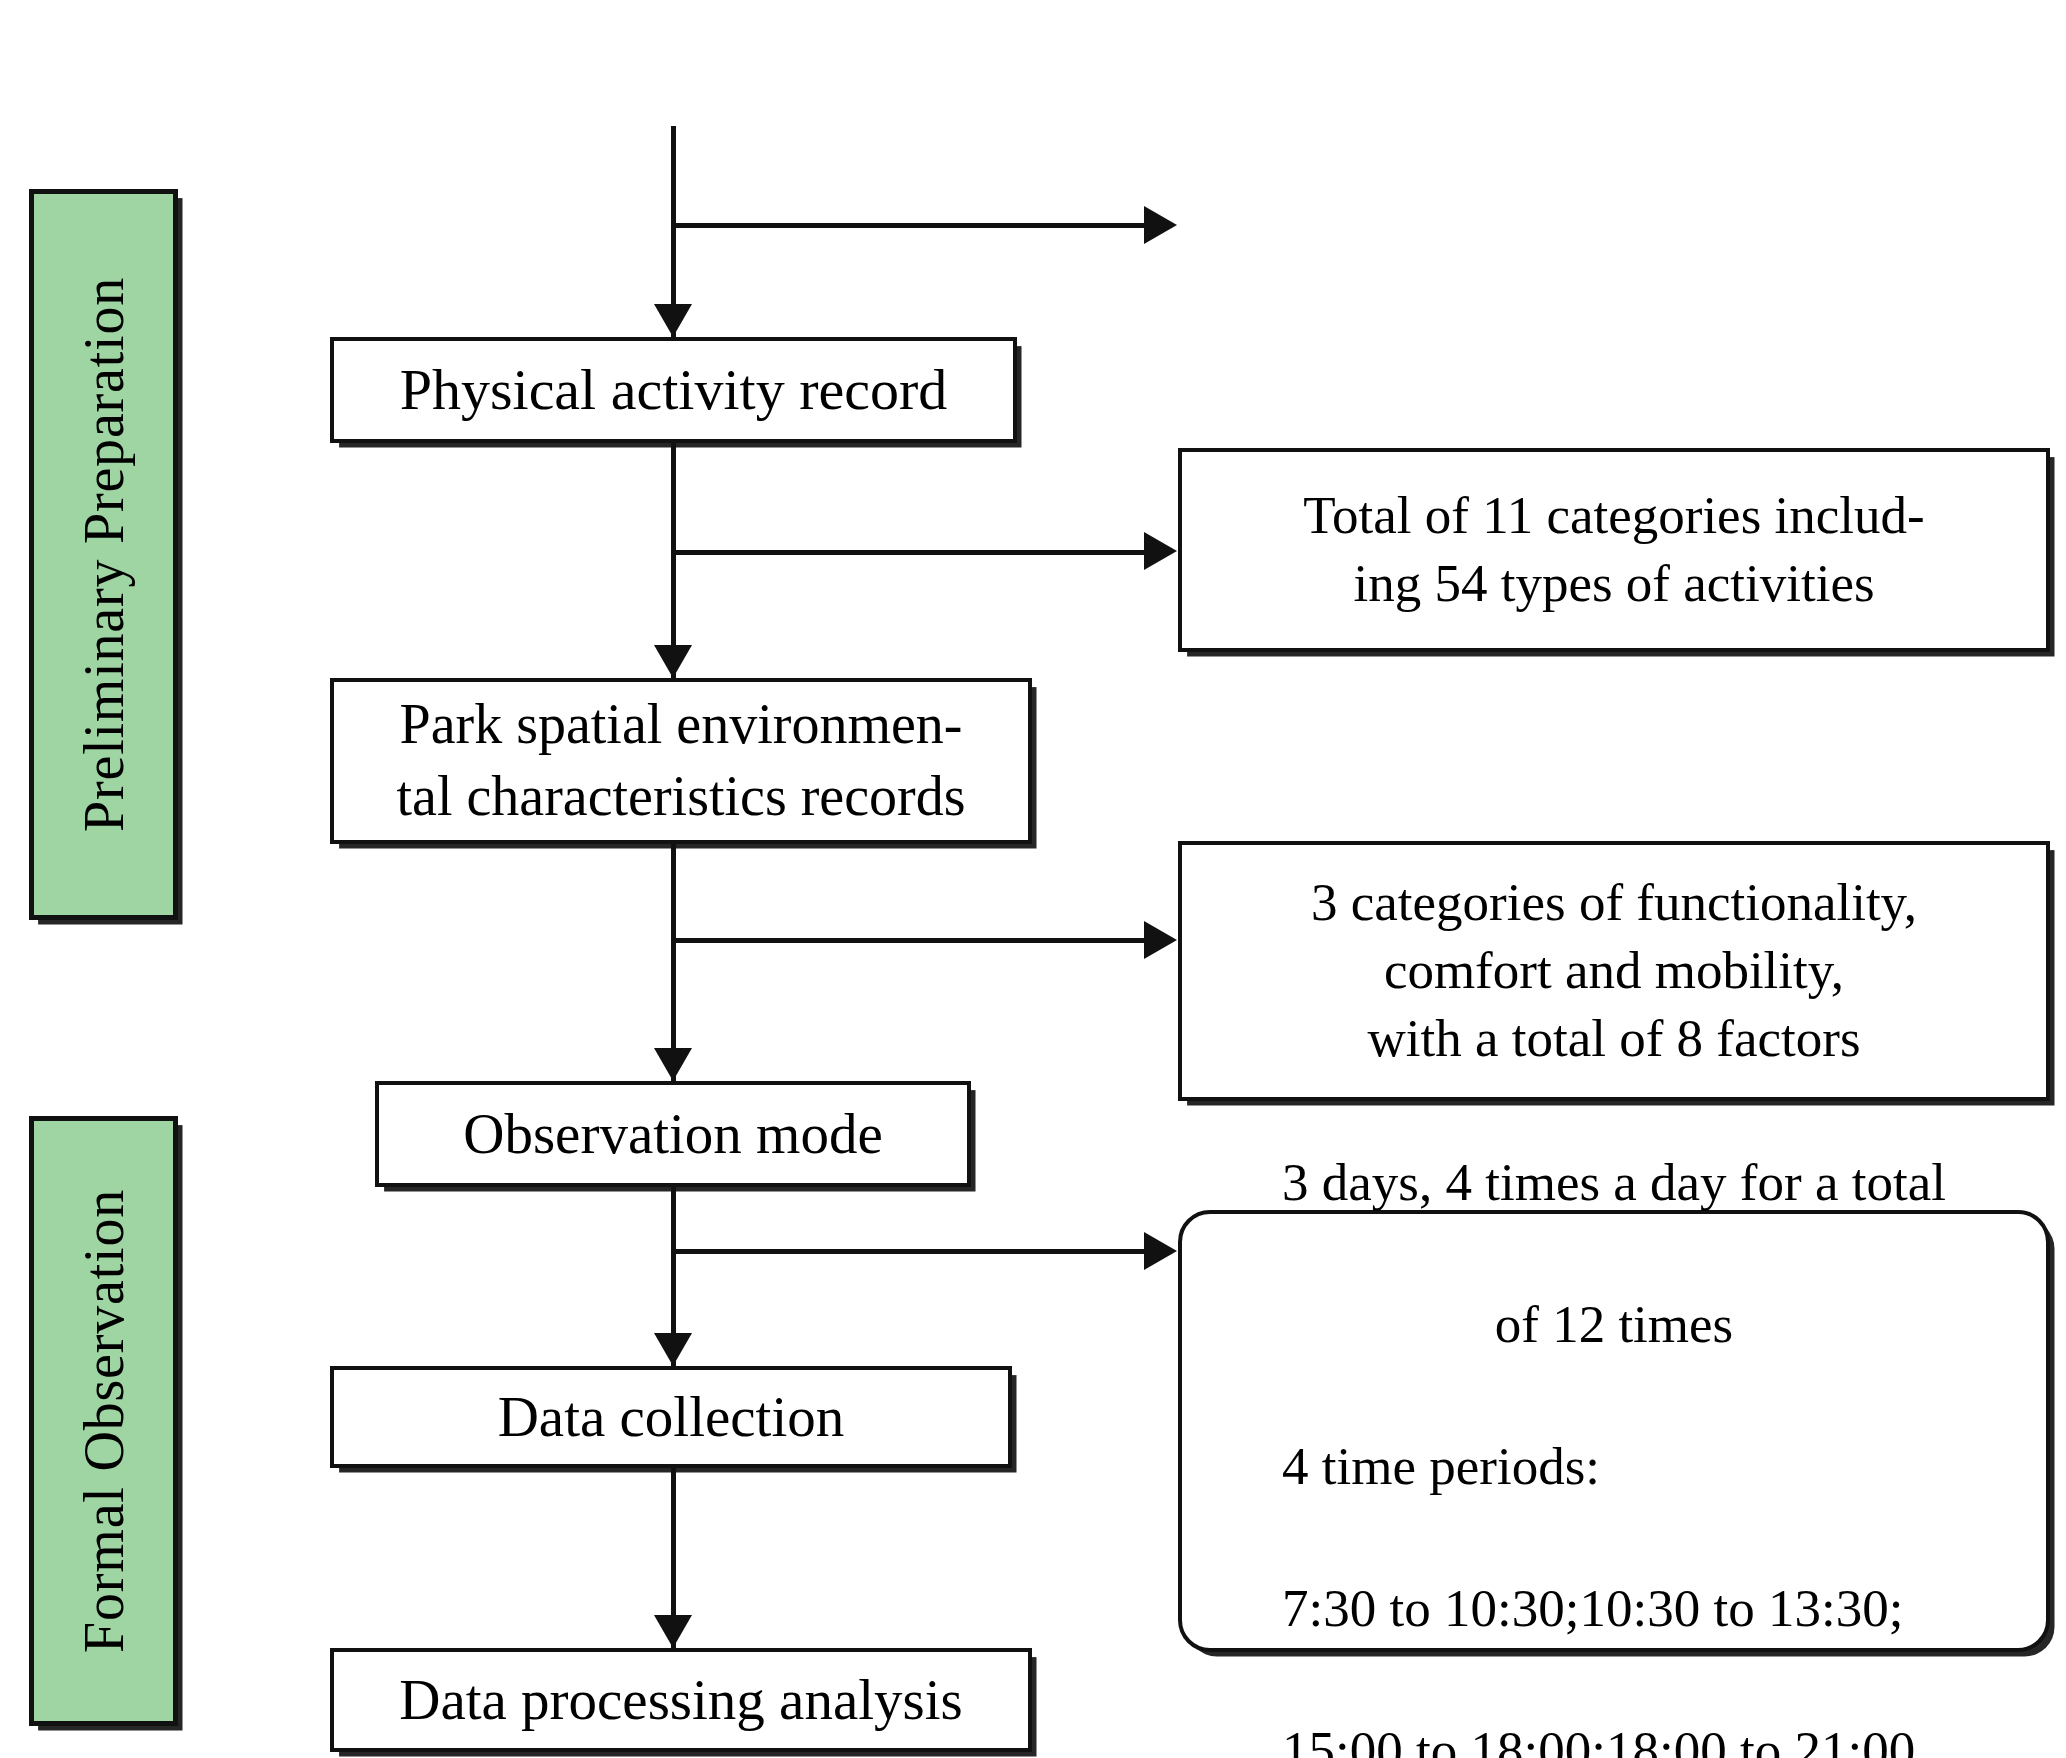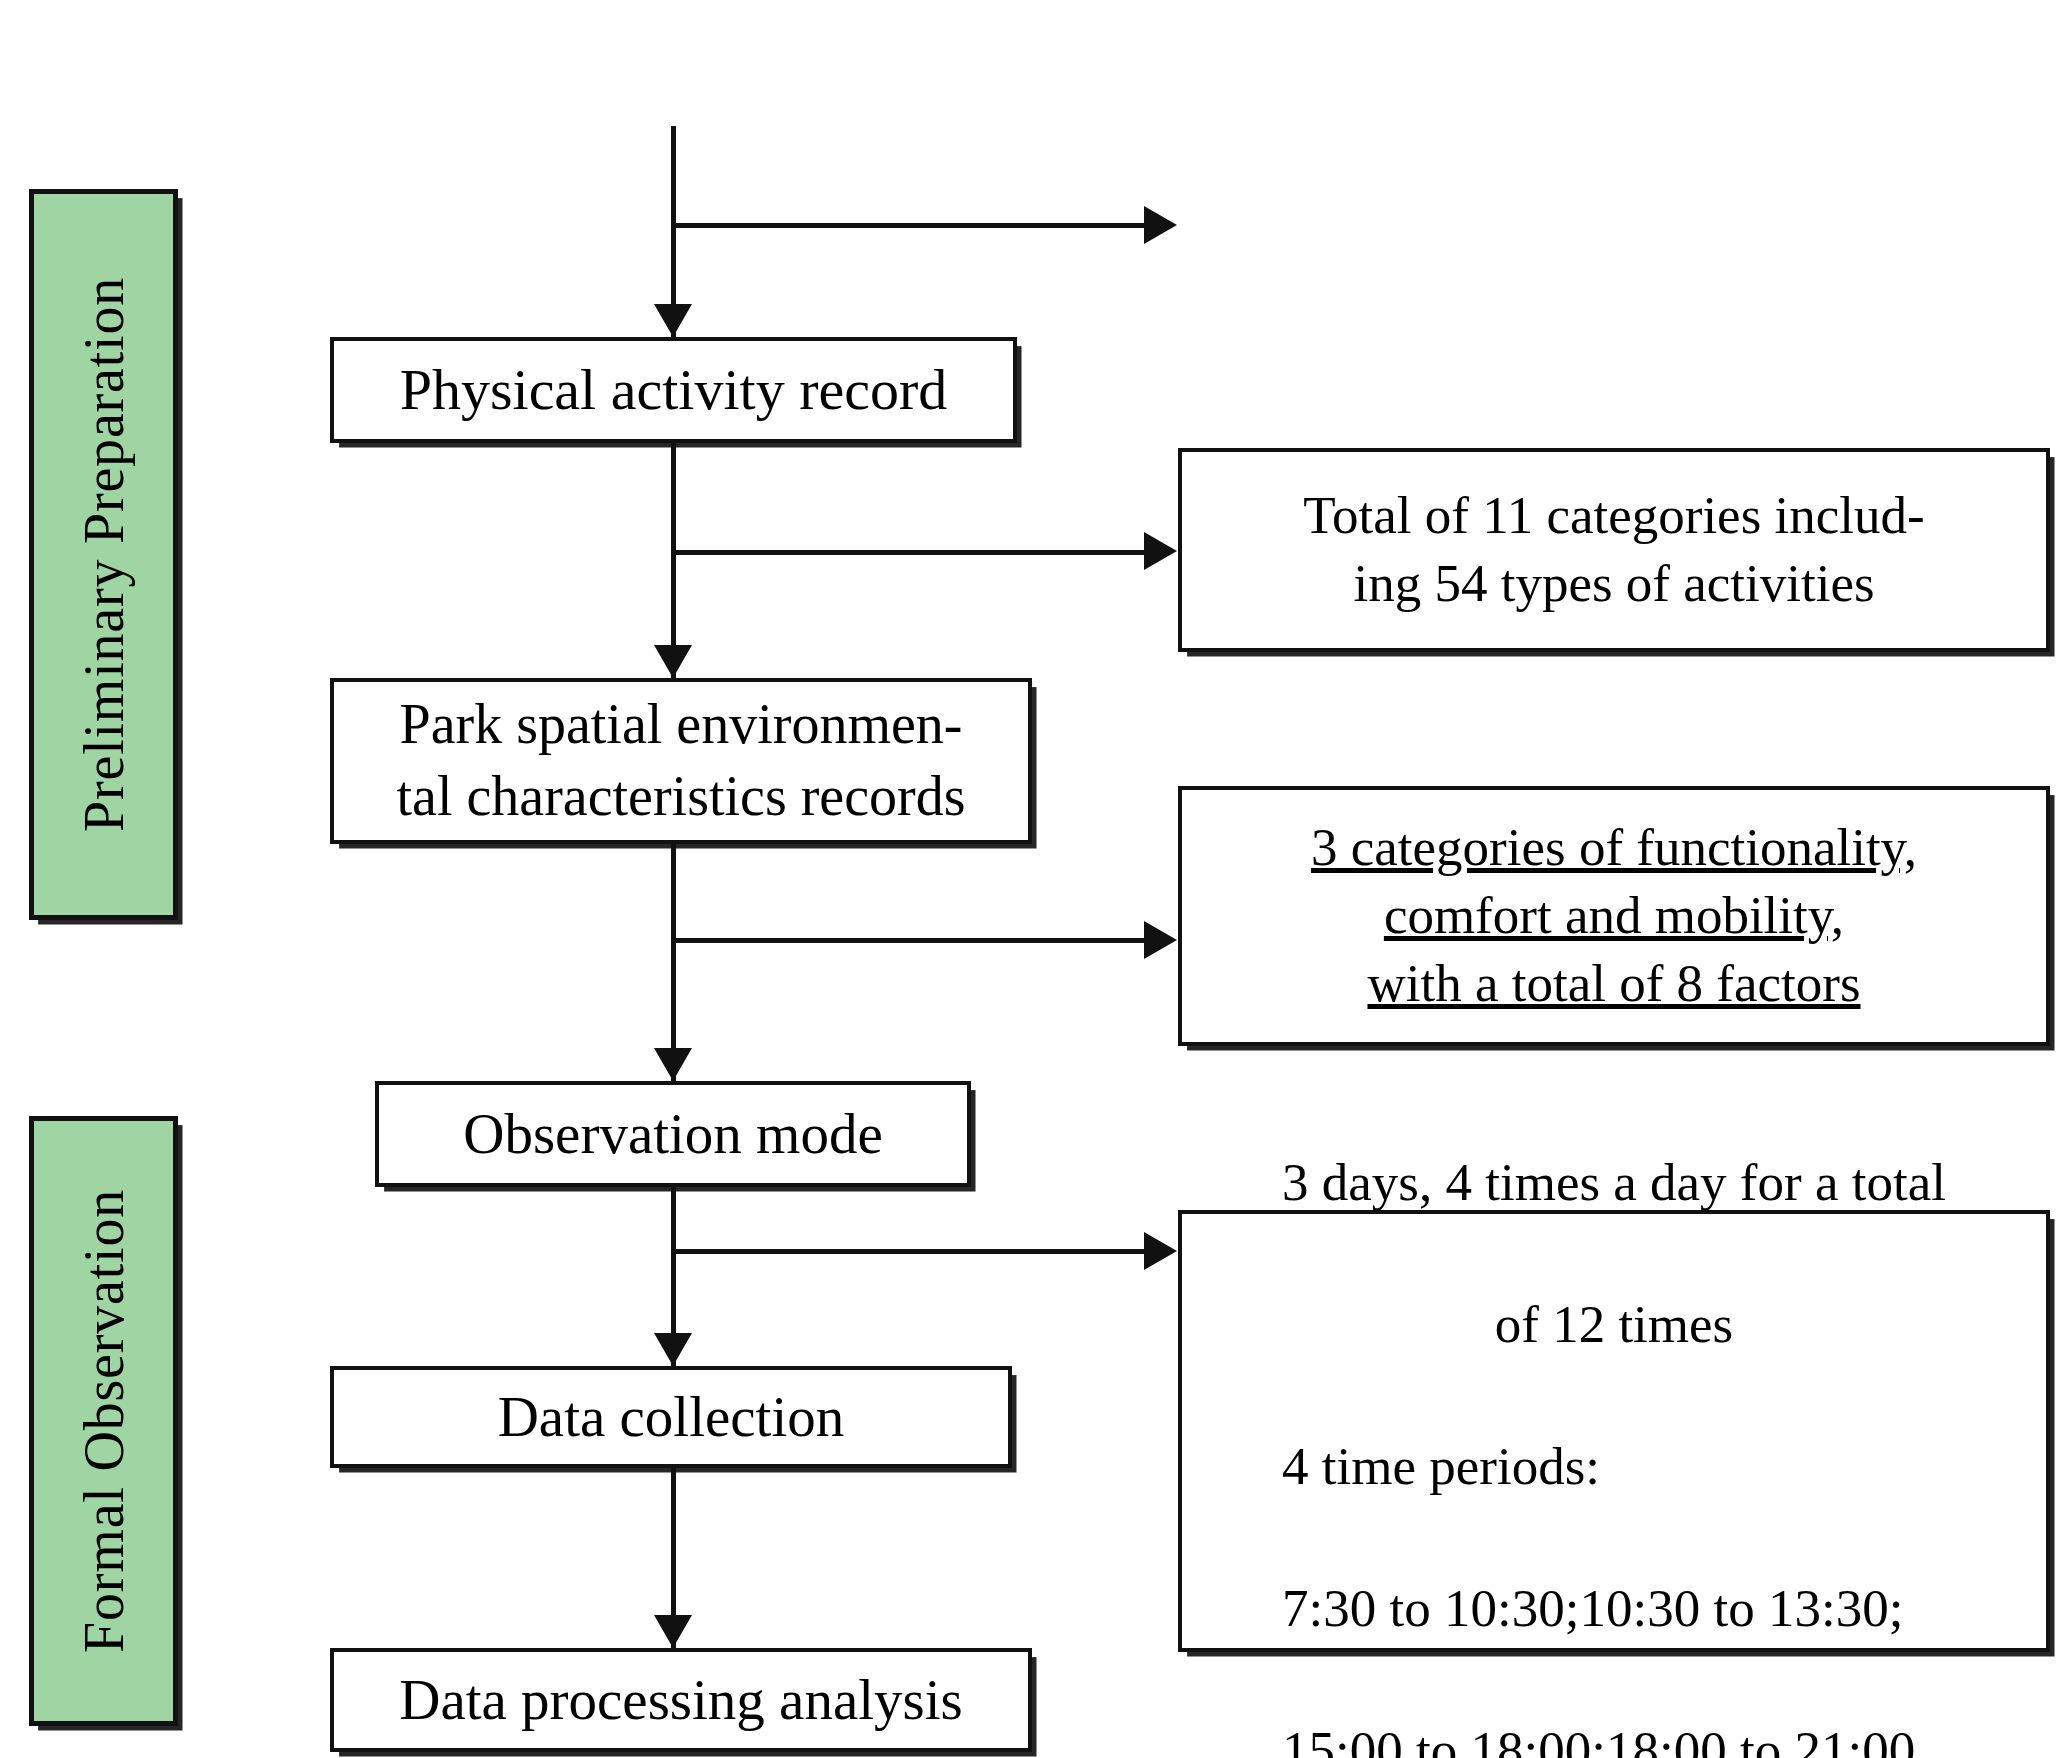--- a/index.html
+++ b/index.html
@@ -87,22 +87,22 @@
   
   #node-target-area       { left: 375px;  top: 16.6px;   width: 596px;  height: 109px; font-size: 57px; }
   #node-physical-activity { left: 330px;  top: 337px;  width: 687px;  height: 106px; font-size: 58px; }
   #node-park-spatial      { left: 330px;  top: 678px;  width: 702px;  height: 166px; font-size: 56px; }
   #node-observation-mode  { left: 375px;  top: 1081px; width: 596px;  height: 106px; font-size: 57px; }
   #node-data-collection   { left: 330px;  top: 1366px; width: 682px;  height: 102px; font-size: 57px; }
   #node-data-processing   { left: 330px;  top: 1648px; width: 702px;  height: 104px; font-size: 57px; }
 
   #note-areas      { left: 1178px; top: 82px;  width: 596px;  height: 166px; font-size: 53px; }
   #note-categories { left: 1178px; top: 448px;  width: 872px; height: 204px; font-size: 53px; }
-  #note-factors    { left: 1178px; top: 786px; width: 872px; height: 260px; font-size: 53px; text-decoration: underline; }
-  #note-schedule   { left: 1178px; top: 1210px; width: 872px; height: 442px; font-size: 53px; padding: 7.5px 22.6px; }
+  #note-factors    { left: 1178px; top: 841px; width: 872px; height: 260px; font-size: 53px; }
+  #note-schedule   { left: 1178px; top: 1210px; width: 872px; height: 442px; font-size: 53px; padding: 7.5px 22.6px; border-radius: 32px; }
   #note-areas .txt      { line-height: 1.30; }
   #note-schedule .txt   { text-align: left; line-height: 1.34; }
   #note-schedule .ctr   { display: block; text-align: center; }
 
   #stage-preliminary { left: 29px; top: 189px;  width: 149px; height: 731px; }
   #stage-formal      { left: 29px; top: 1116px; width: 149px; height: 610px; }
 
   
   .spine { left: 671px; }
 </style>

